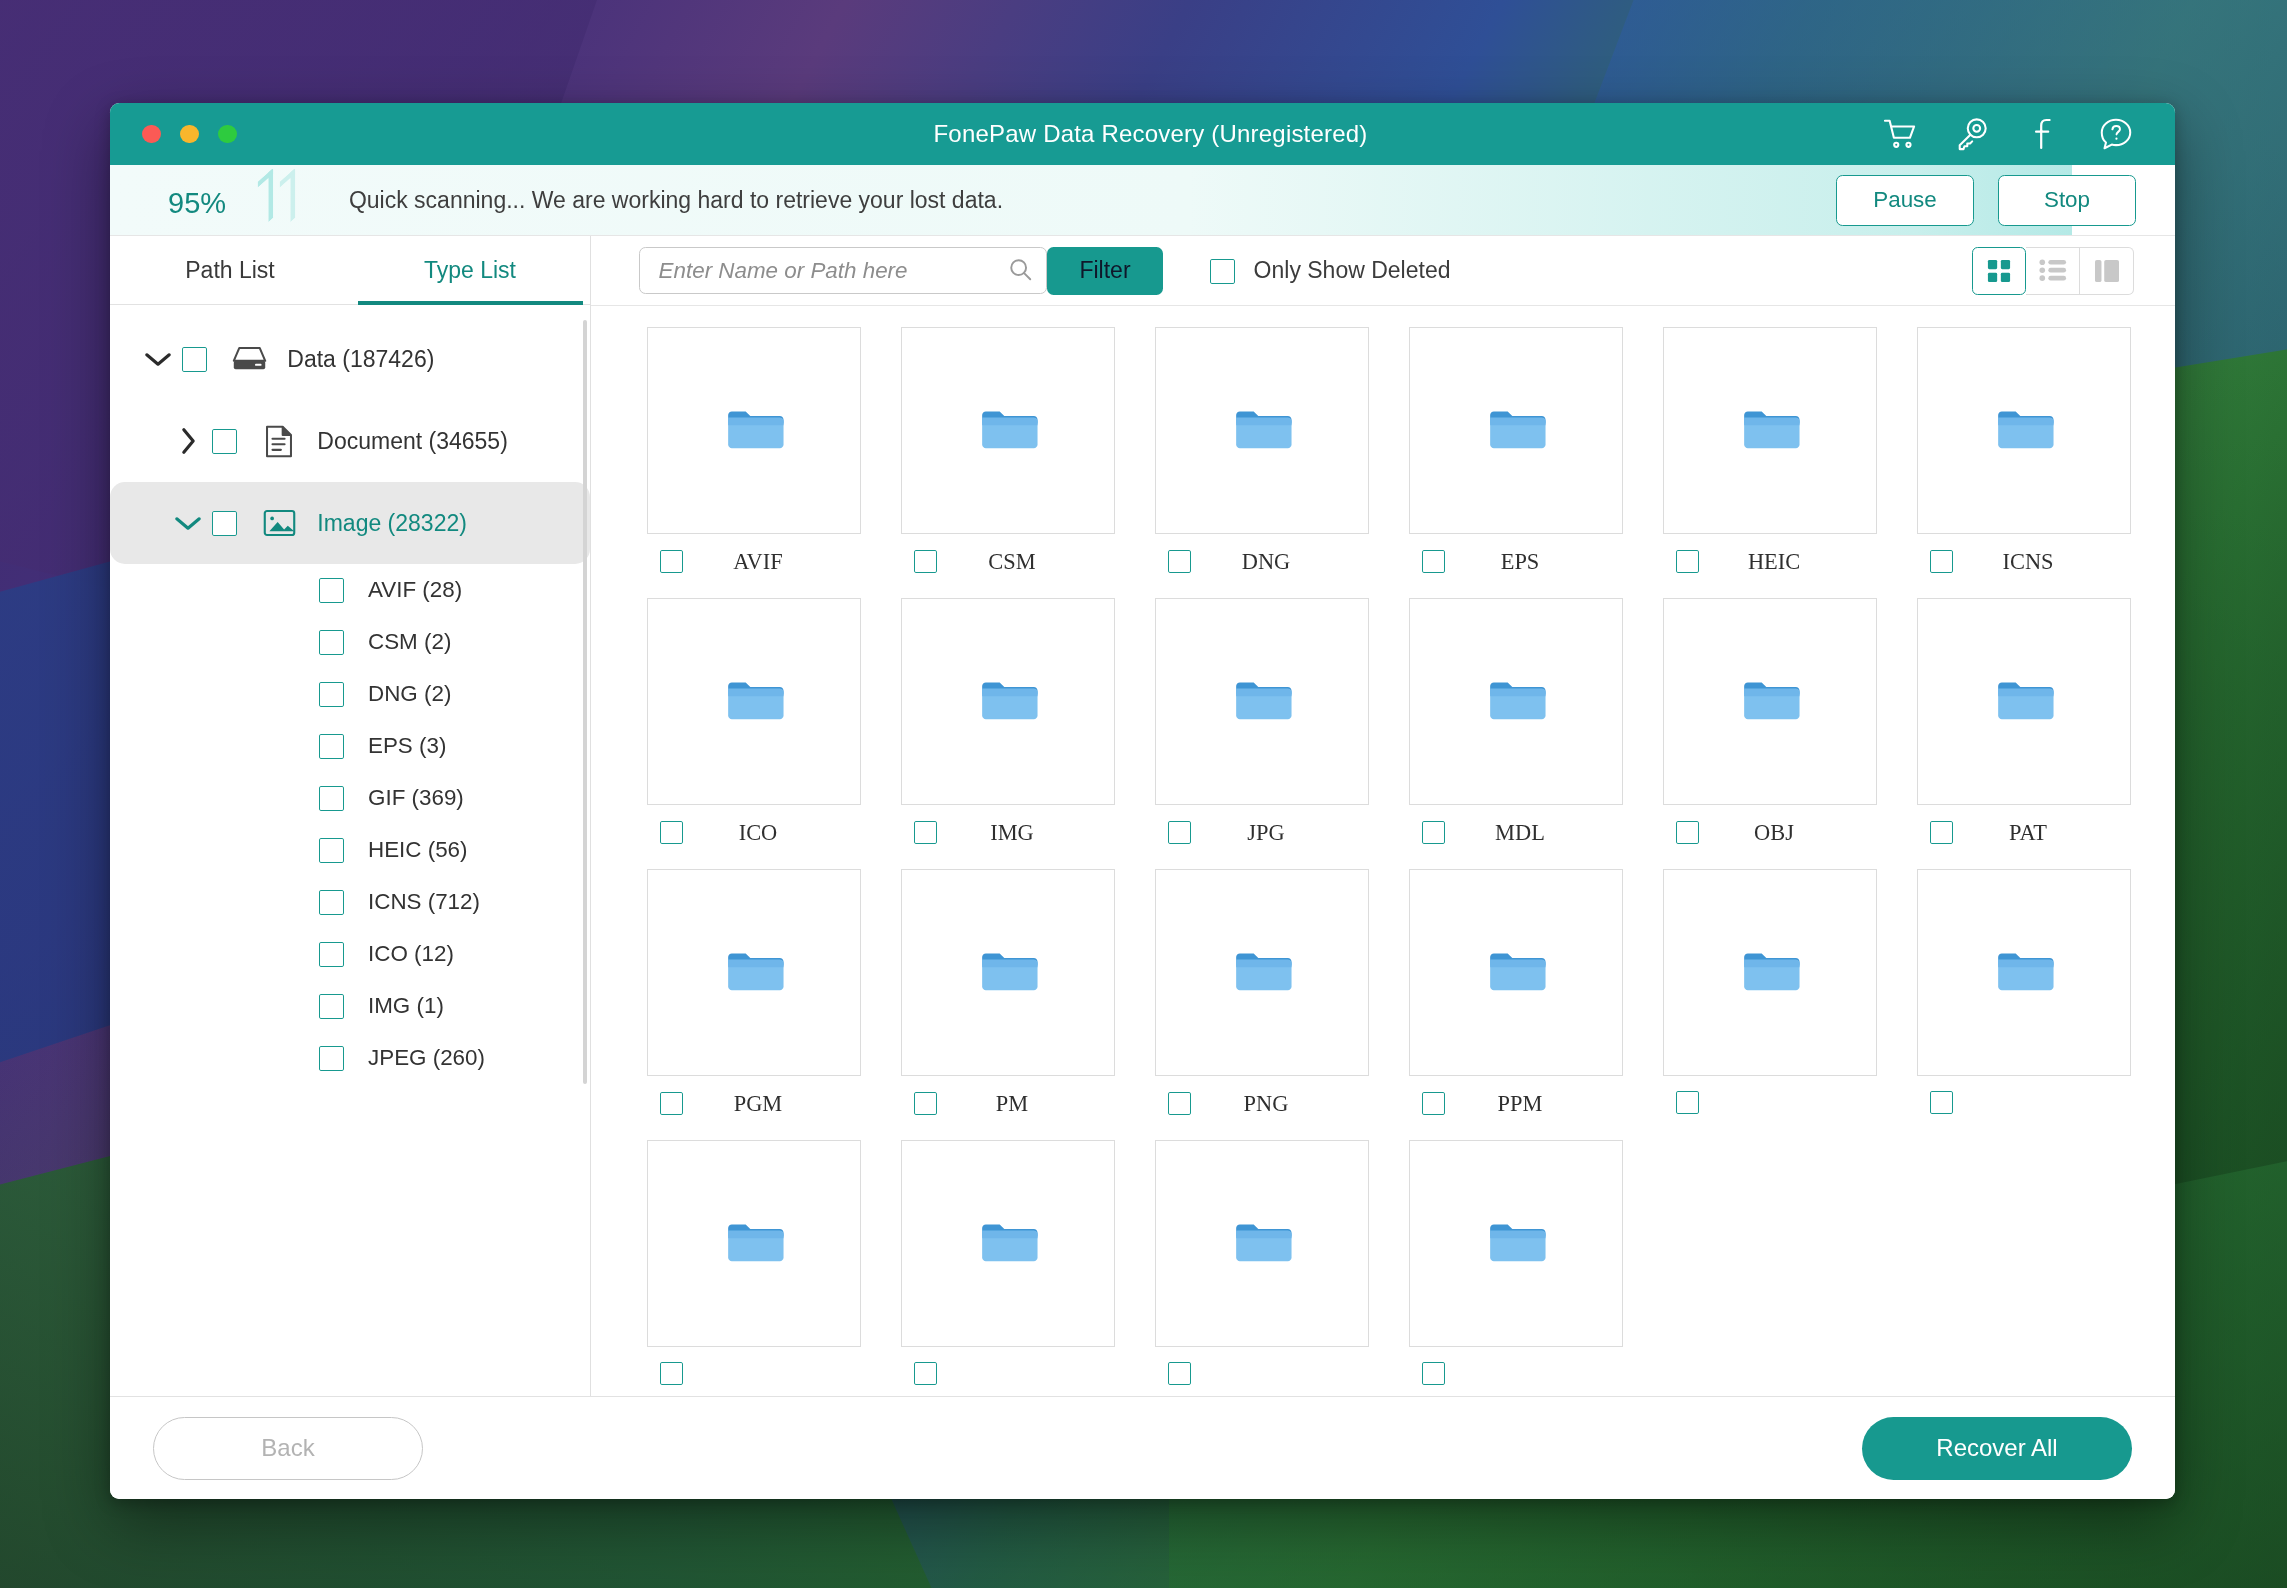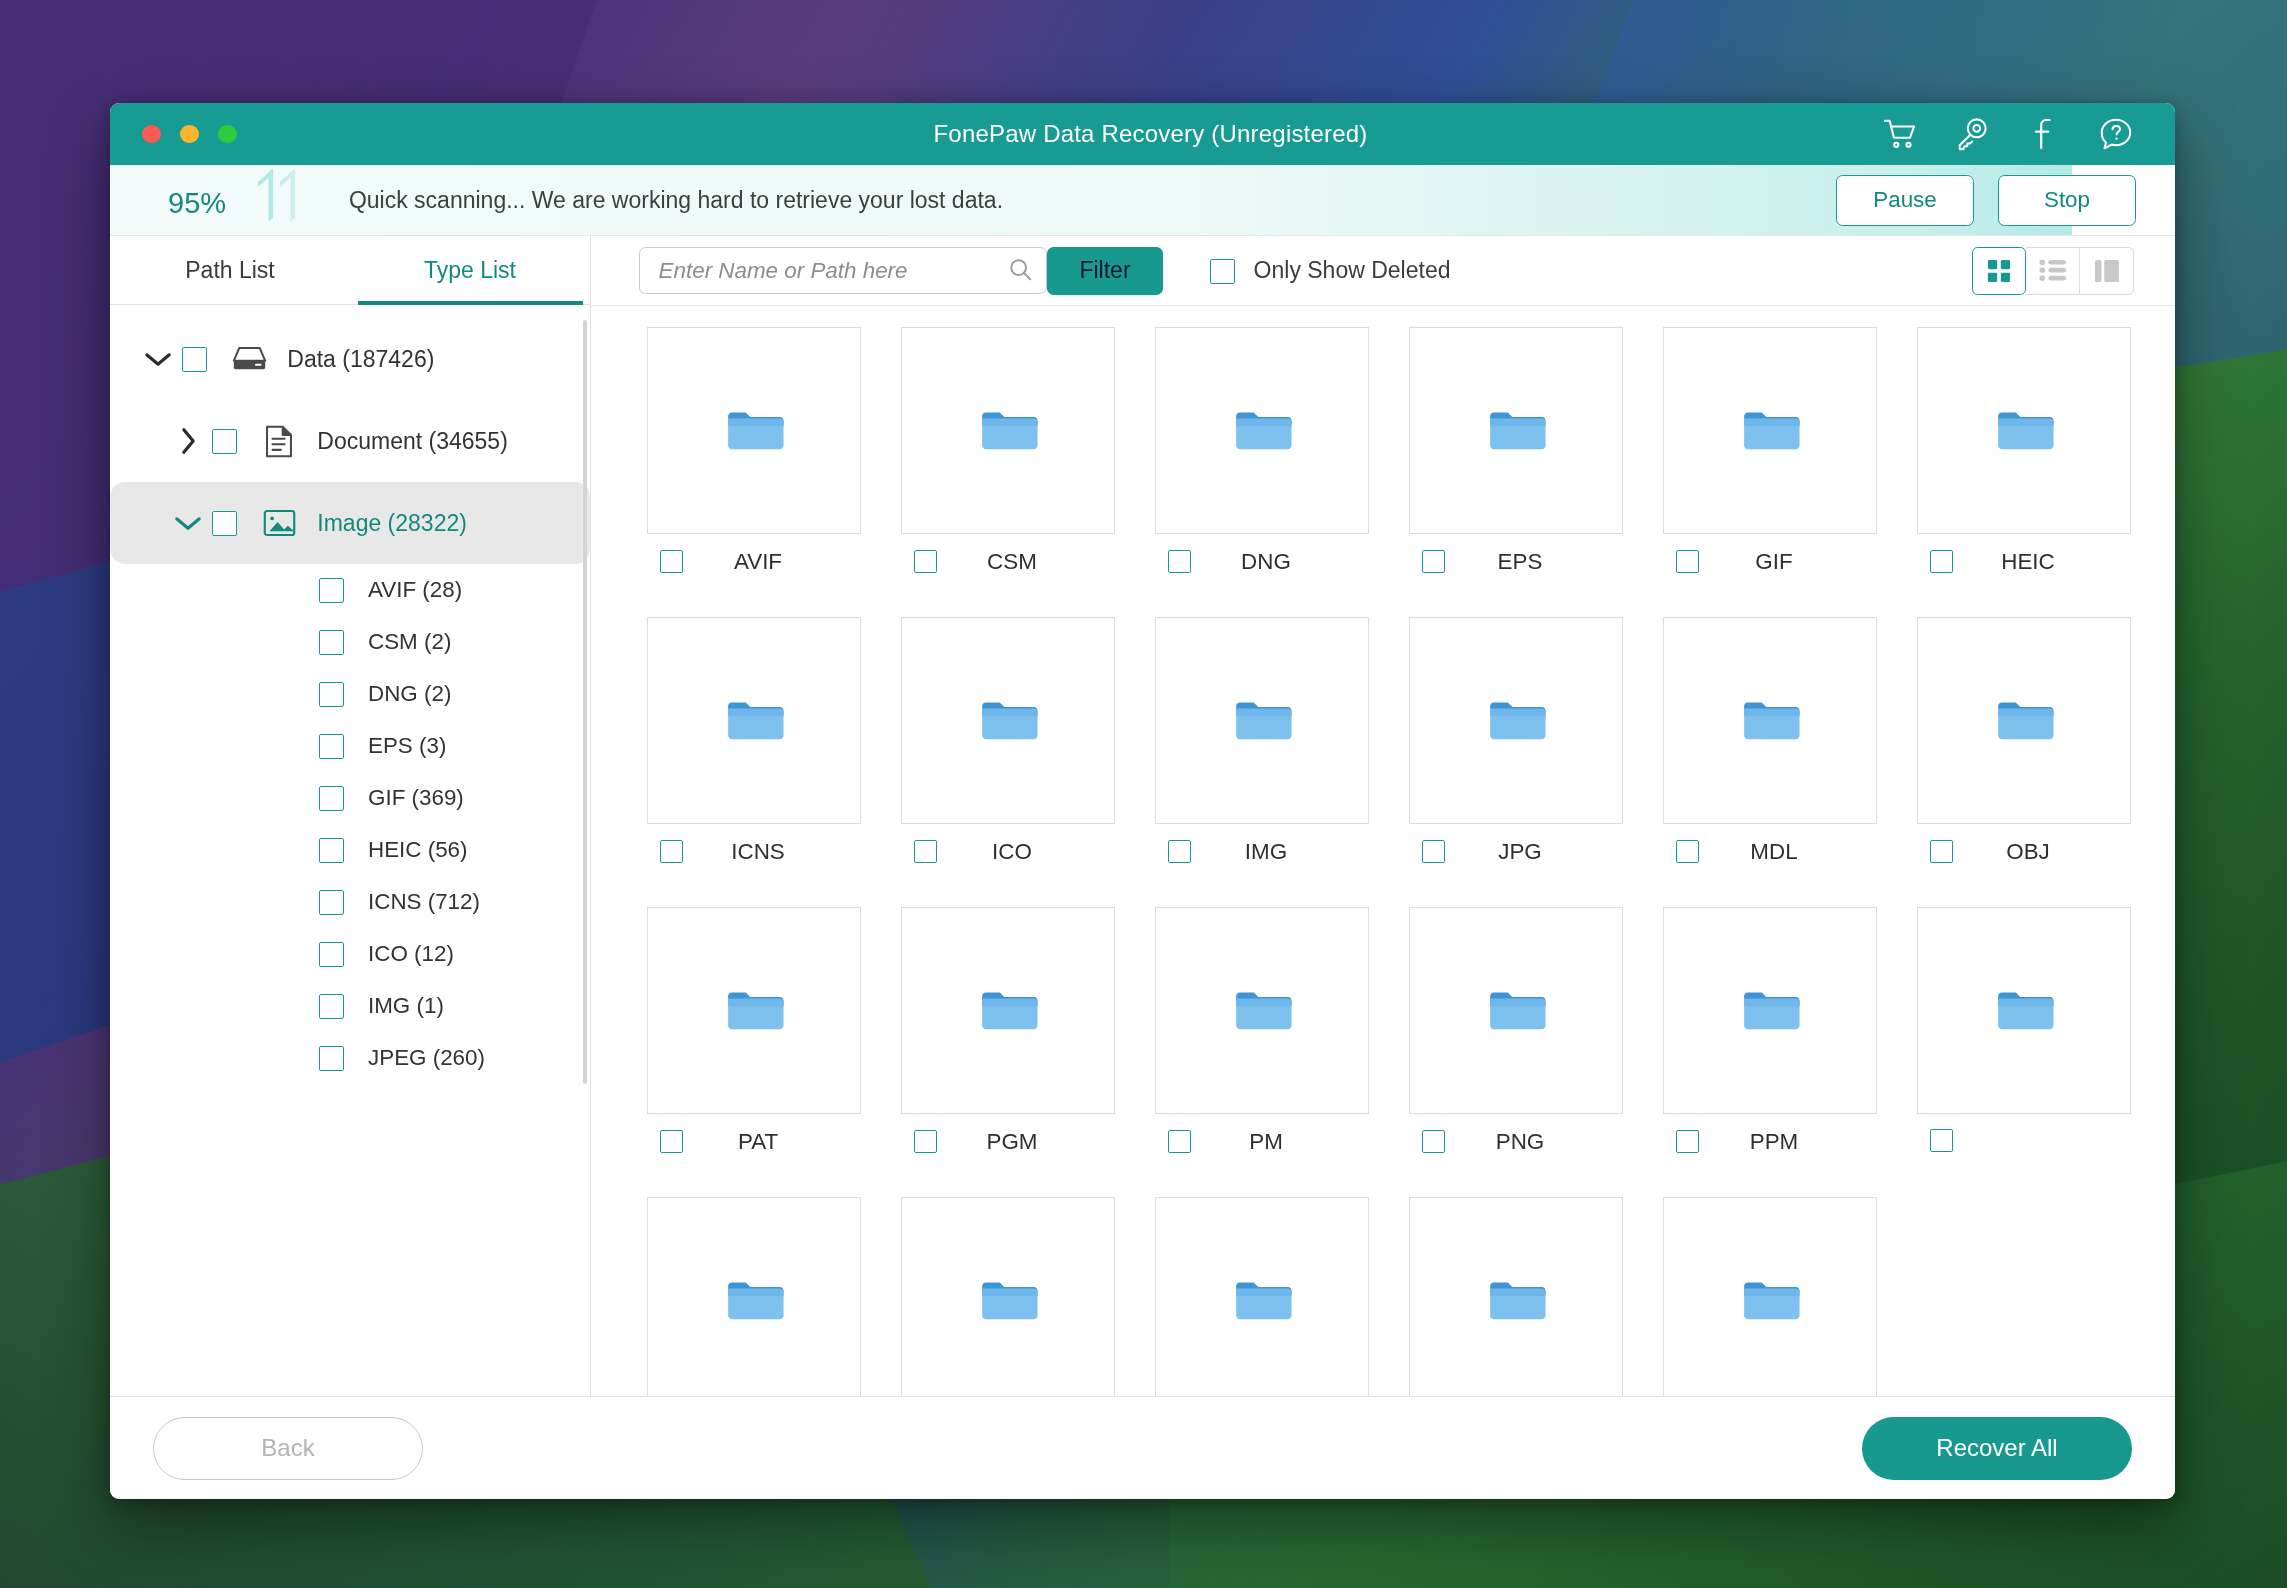--- a/index.html
+++ b/index.html
@@ -157,21 +157,21 @@
   .views { margin-left:auto; margin-right:41px; display:flex; }
   .vbtn {
     width:54px; height:48px; border:1.4px solid #dcdcdc; border-left-width:0;
     display:flex; align-items:center; justify-content:center; cursor:pointer; background:#fff;
   }
   .vbtn:first-child { border-left-width:1.4px; border-radius:5.6px 0 0 5.6px; }
   .vbtn:last-child { border-radius:0 5.6px 5.6px 0; }
   .vbtn.active { border:1.9px solid #17998f; border-radius:5.6px; }
 
   .grid-wrap { flex:1; overflow:hidden; border-top:0.9px solid #e6e6e6; padding:20.5px 0 0 0; }
-  .grid { display:grid; grid-template-columns:repeat(6, 214px); gap:42px 40px; padding-left:56px; }
+  .grid { display:grid; grid-template-columns:repeat(6, 214px); gap:23px 40px; padding-left:56px;font-family:Liberation Serif, serif; }
   .tile { width:214px; }
   .thumb {
     width:214px; height:207px; border:1.4px solid #dcdcdc; background:#fff;
     display:flex; align-items:center; justify-content:center;
   }
   .tile-foot { display:flex; align-items:center; margin-top:15px; }
   .tile-foot .cb { width:23px; height:23px; flex:0 0 23px; margin-left:13px; }
   .tile-name { flex:1; text-align:center; font-size:22.4px; color:#2f2f2f; margin-right:28px; }
 
   
@@ -459,33 +459,20 @@
             <div class="tile">
               <div class="thumb">
                 <span><svg width="60" height="48" viewBox="0 0 64 52" fill="none">
   <path d="M4 12c0-2.2 1.8-4 4-4h15l5 5h32c2.2 0 4 1.8 4 4v4H4z" fill="#3f95d4"></path>
   <path d="M4 15h56c2.2 0 4 1.8 4 4v25c0 2.2-1.8 4-4 4H8c-2.2 0-4-1.8-4-4z" fill="#7ec1ef"></path>
   <path d="M4 15h56c2.2 0 4 1.8 4 4v4H4z" fill="#6fb6ea"></path>
 </svg></span>
               </div>
               <div class="tile-foot">
                 <div class="cb"></div>
-                <div class="tile-name">GIF</div>
-              </div>
-            </div>
-            <div class="tile">
-              <div class="thumb">
-                <span><svg width="60" height="48" viewBox="0 0 64 52" fill="none">
-  <path d="M4 12c0-2.2 1.8-4 4-4h15l5 5h32c2.2 0 4 1.8 4 4v4H4z" fill="#3f95d4"></path>
-  <path d="M4 15h56c2.2 0 4 1.8 4 4v25c0 2.2-1.8 4-4 4H8c-2.2 0-4-1.8-4-4z" fill="#7ec1ef"></path>
-  <path d="M4 15h56c2.2 0 4 1.8 4 4v4H4z" fill="#6fb6ea"></path>
-</svg></span>
-              </div>
-              <div class="tile-foot">
-                <div class="cb"></div>
                 <div class="tile-name">HEIC</div>
               </div>
             </div>
             <div class="tile">
               <div class="thumb">
                 <span><svg width="60" height="48" viewBox="0 0 64 52" fill="none">
   <path d="M4 12c0-2.2 1.8-4 4-4h15l5 5h32c2.2 0 4 1.8 4 4v4H4z" fill="#3f95d4"></path>
   <path d="M4 15h56c2.2 0 4 1.8 4 4v25c0 2.2-1.8 4-4 4H8c-2.2 0-4-1.8-4-4z" fill="#7ec1ef"></path>
   <path d="M4 15h56c2.2 0 4 1.8 4 4v4H4z" fill="#6fb6ea"></path>
 </svg></span>

